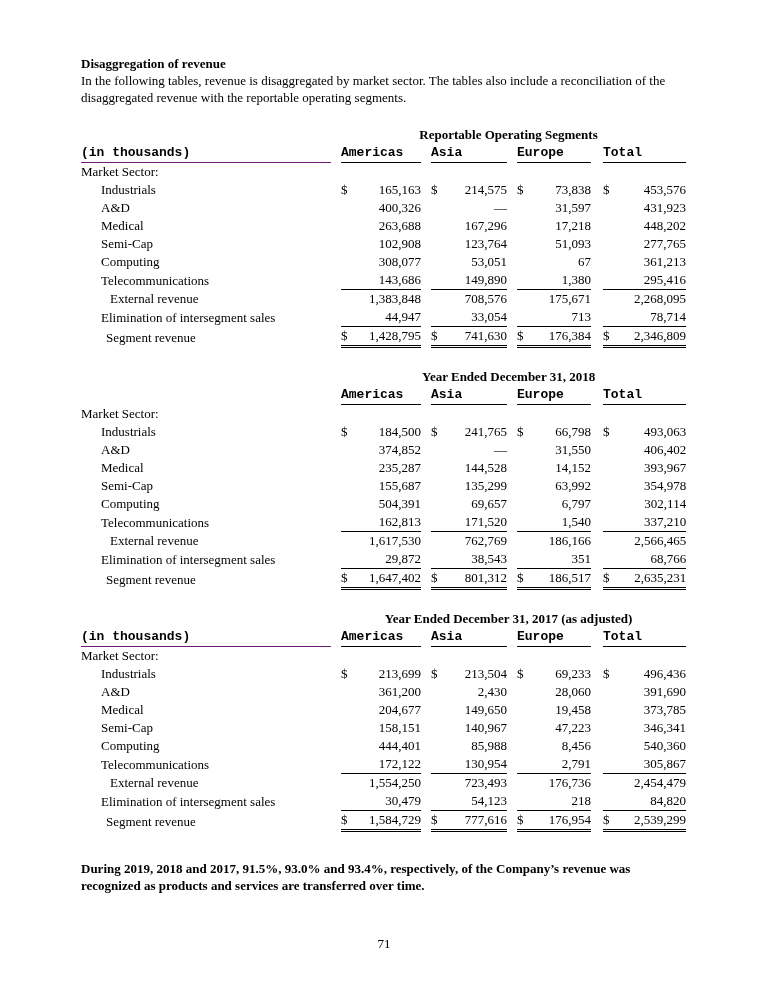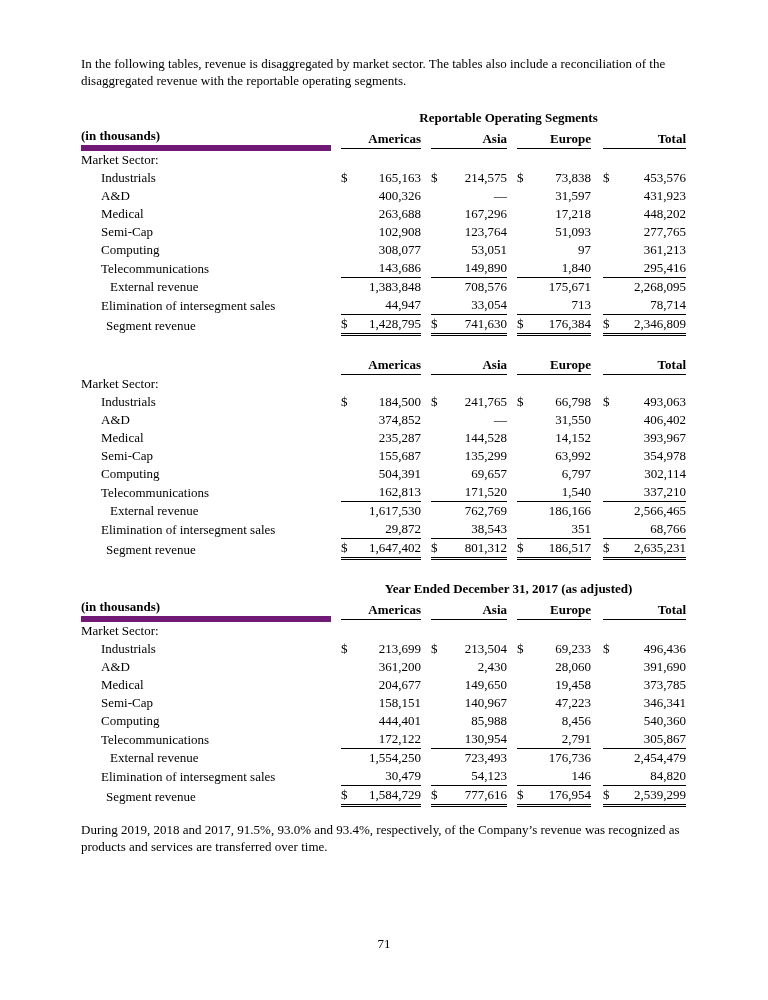--- a/index.html
+++ b/index.html
@@ -10,34 +10,35 @@
   }
   .page { box-sizing:border-box; width:768px; height:1000px;
     padding:55px 82px 0 81px; position:relative; }
   .doc-heading { font-size:13px; font-weight:bold; margin:0; line-height:17px; }
   .para { margin:0; line-height:17px; }
   .table-block { margin-top:20px; }
   table { border-collapse:collapse; table-layout:fixed; width:605px; }
   td,th { padding:0; font-size:13px; line-height:18px; vertical-align:bottom;
     white-space:nowrap; overflow:visible; text-align:left; font-weight:normal; }
   .tbl-title { text-align:center; font-weight:bold; }
-  .col-head { text-align:right; font-weight:bold; border-bottom:1px solid #000; }
-  .left-head { font-weight:bold; border-bottom:6px solid #701a75; }
+  .col-head { text-align:left; font-weight:bold; border-bottom:1px solid #000;font-family:Liberation Mono, monospace; }
+  .left-head { font-weight:bold; border-bottom:1px solid #701a75;font-family:Liberation Mono, monospace; }
   .num { text-align:right; }
   .dollar { text-align:left; }
   .rule-b { border-bottom:1px solid #000; }
   .rule-d { border-bottom:3px double #000; }
-  .footer-note { margin-top:14px; }
+  .footer-note { margin-top:28px;font-weight:bold; }
   .page-number { position:absolute; left:0; right:0; bottom:48px;
     text-align:center; line-height:17px; }
 </style>
 </head>
 <body>
 
 <div class="page">
+  <h1 class="doc-heading">Disaggregation of revenue</h1>
   <p class="para">In the following tables, revenue is disaggregated by market sector. The tables also include a reconciliation of the disaggregated revenue with the reportable operating segments.</p>
 
   <div id="tables-container">
       <div class="table-block">
         <table>
           <colgroup>
             <col style="width: 250px;">
             <col style="width: 10px;">
             <col style="width: 14px;">
             <col style="width: 66px;">
@@ -133,36 +134,36 @@
             <tr>
               <td style="padding-left: 20px;">Computing</td>
               <td></td>
               <td class="dollar"></td>
               <td class="num">308,077</td>
               <td></td>
               <td class="dollar"></td>
               <td class="num">53,051</td>
               <td></td>
               <td class="dollar"></td>
-              <td class="num">97</td>
+              <td class="num">67</td>
               <td></td>
               <td class="dollar"></td>
               <td class="num">361,213</td>
             </tr>
             <tr>
               <td style="padding-left: 20px;">Telecommunications</td>
               <td></td>
               <td class="dollar rule-b"></td>
               <td class="num rule-b">143,686</td>
               <td></td>
               <td class="dollar rule-b"></td>
               <td class="num rule-b">149,890</td>
               <td></td>
               <td class="dollar rule-b"></td>
-              <td class="num rule-b">1,840</td>
+              <td class="num rule-b">1,380</td>
               <td></td>
               <td class="dollar rule-b"></td>
               <td class="num rule-b">295,416</td>
             </tr>
             <tr>
               <td style="padding-left: 29px;">External revenue</td>
               <td></td>
               <td class="dollar"></td>
               <td class="num">1,383,848</td>
               <td></td>
@@ -221,20 +222,24 @@
             <col style="width: 10px;">
             <col style="width: 14px;">
             <col style="width: 60px;">
             <col style="width: 12px;">
             <col style="width: 14px;">
             <col style="width: 69px;">
           </colgroup>
           <tbody>
             <tr>
               <td></td>
+              <td class="tbl-title" colspan="12">Year Ended December 31, 2018</td>
+            </tr>
+            <tr>
+              <td></td>
               <td></td>
               <th class="col-head" colspan="2">Americas</th>
               <td></td>
               <th class="col-head" colspan="2">Asia</th>
               <td></td>
               <th class="col-head" colspan="2">Europe</th>
               <td></td>
               <th class="col-head" colspan="2">Total</th>
             </tr>
             <tr>
@@ -522,21 +527,21 @@
             <tr>
               <td style="padding-left: 20px;">Elimination of intersegment sales</td>
               <td></td>
               <td class="dollar rule-b"></td>
               <td class="num rule-b">30,479</td>
               <td></td>
               <td class="dollar rule-b"></td>
               <td class="num rule-b">54,123</td>
               <td></td>
               <td class="dollar rule-b"></td>
-              <td class="num rule-b">146</td>
+              <td class="num rule-b">218</td>
               <td></td>
               <td class="dollar rule-b"></td>
               <td class="num rule-b">84,820</td>
             </tr>
             <tr>
               <td style="padding-left: 25px;">Segment revenue</td>
               <td></td>
               <td class="dollar rule-d">$</td>
               <td class="num rule-d">1,584,729</td>
               <td></td>

